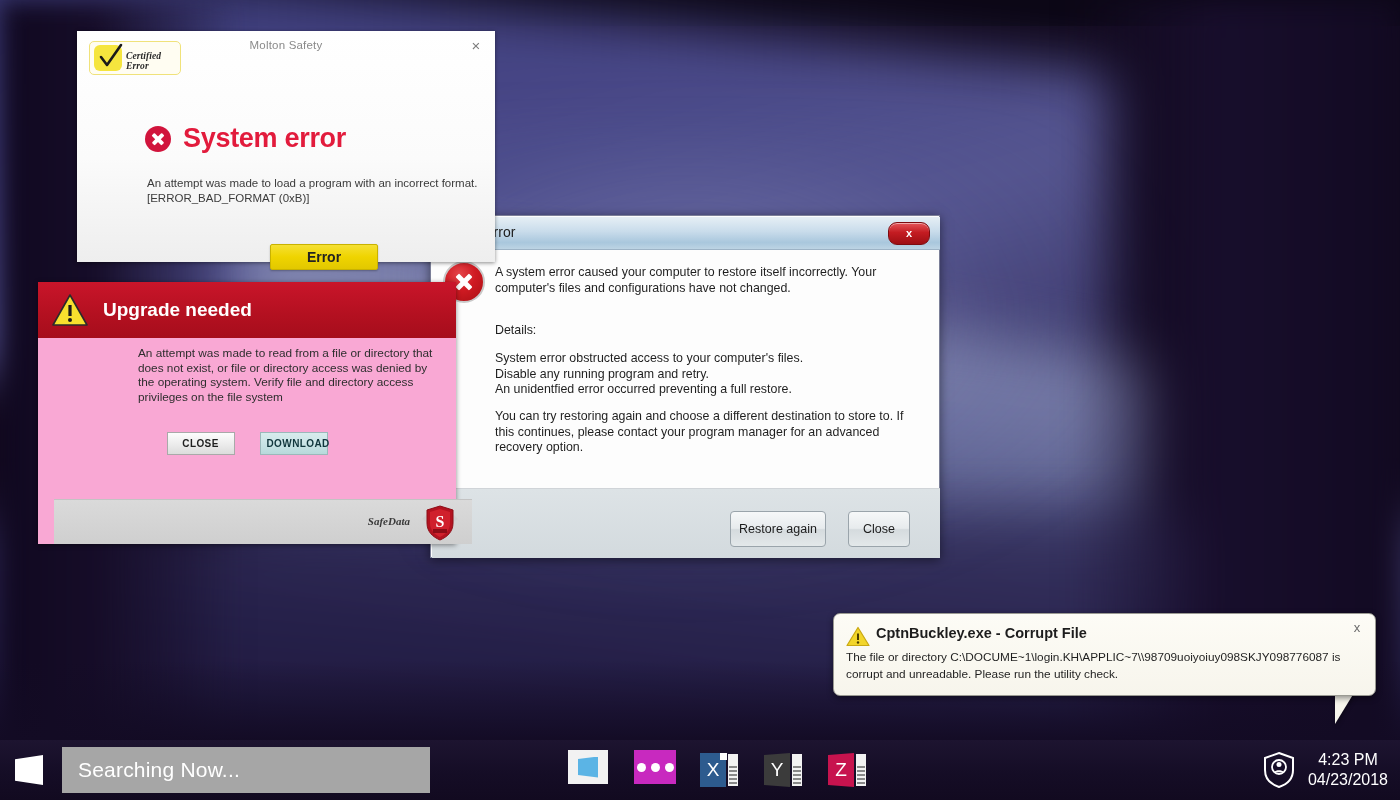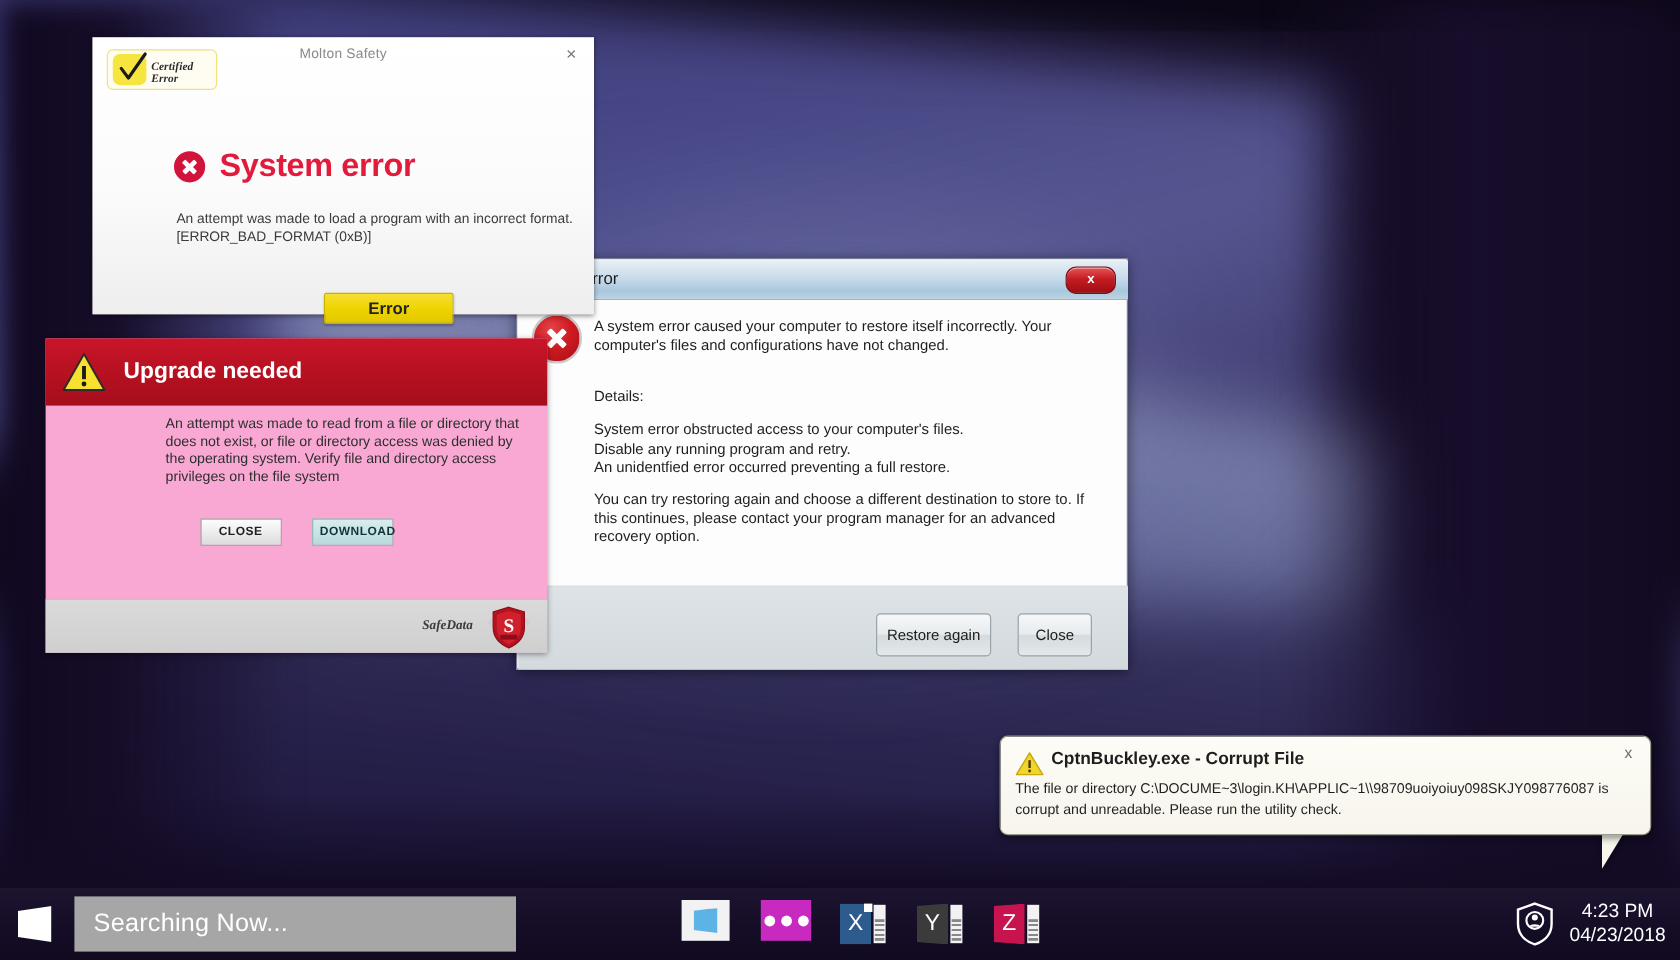--- a/index.html
+++ b/index.html
@@ -227,21 +227,21 @@
     position:absolute;left:0;top:150px;width:100%;display:flex;justify-content:center;gap:25px;
   }
   .flat-btn{
     width:68px;height:23px;border:1px solid #a9a9a9;
     font-size:10px;font-weight:bold;letter-spacing:.4px;color:#1f1f1f;cursor:pointer;
     font-family:"Liberation Sans",sans-serif;
   }
   .flat-btn.close{background:linear-gradient(180deg,#fdfdfd 0%,#ededed 50%,#dcdcdc 100%);}
   .flat-btn.download{background:linear-gradient(180deg,#d8eced 0%,#c6e2e4 60%,#b7d9db 100%);border-color:#9bb8ba;color:#10363c;}
   #upgrade-foot{
-    position:absolute;left:0;bottom:0;width:100%;height:44px;
+    position:absolute;left:16px;bottom:0;width:100%;height:44px;
     background:linear-gradient(180deg,#dadada 0%,#cfcfcf 100%);
     border-top:1px solid #c3c3c3;
   }
   #safedata-lbl{
     position:absolute;right:62px;top:15px;font-size:11px;font-style:italic;font-weight:bold;
     font-family:"Liberation Serif",serif;color:#3a3a3a;
   }
   #safedata-shield{
     position:absolute;right:12px;top:3px;width:40px;height:40px;
   }
@@ -415,21 +415,21 @@
 
 <div id="balloon-tail"></div>
 <div class="win" id="balloon">
   <svg id="balloon-warn" viewBox="0 0 24 21">
     <path d="M12 1.5 L23 19.5 L1 19.5 Z" fill="#f2d52a" stroke="#c9a812" stroke-width="1.2" stroke-linejoin="round"></path>
     <rect x="11" y="7.5" width="2" height="6.5" fill="#4a3c00"></rect>
     <circle cx="12" cy="16.5" r="1.2" fill="#4a3c00"></circle>
   </svg>
   <div id="balloon-title">CptnBuckley.exe - Corrupt File</div>
   <div id="balloon-x">x</div>
-  <div id="balloon-body">The file or directory C:\DOCUME~3\login.KH\APPLIC~1\\98709uoiyoiuy098SKJY098776087 is corrupt and unreadable. Please run the utility check.</div>
+  <div id="balloon-body">The file or directory C:\DOCUME~1\login.KH\APPLIC~7\\98709uoiyoiuy098SKJY098776087 is corrupt and unreadable. Please run the utility check.</div>
 </div>
 
 <div id="taskbar">
   <div id="start-btn">
     <span class="win-flag"></span>
   </div>
 
   <div id="search-box">
     <span id="search-text">Searching Now...</span>
   </div>

